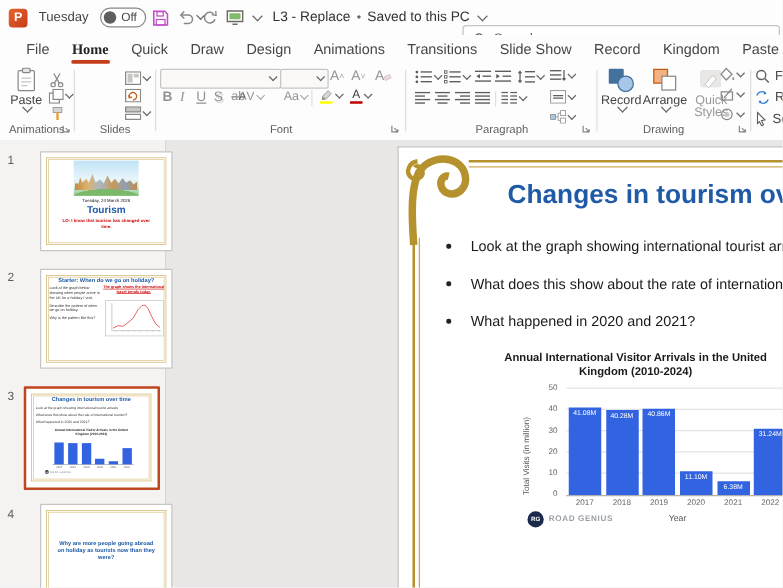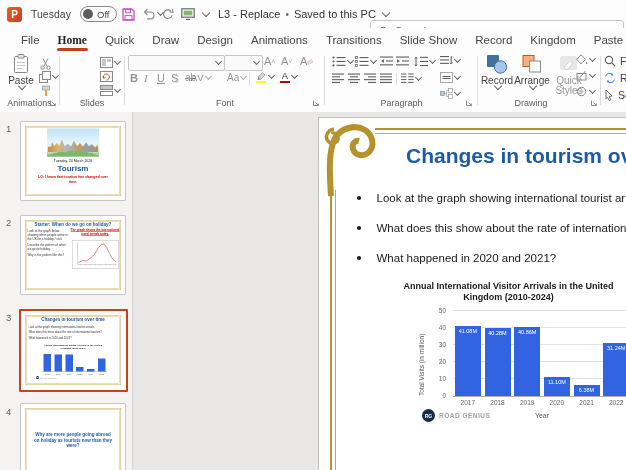--- a/index.html
+++ b/index.html
@@ -51,21 +51,21 @@
   .combo { position:absolute; height:14px; border:1px solid #c8c6c4; border-radius:2px; background:#faf9f8;
     display:flex; align-items:center; justify-content:flex-end; padding-right:3px; }
   .disabled { opacity:.55; }
   .fcol { display:inline-flex; flex-direction:column; align-items:center; line-height:9px; }
   .fbar { width:10px; height:2.5px; margin-top:0.5px; }
   
   #content-bg { position:absolute; left:0; top:112px; width:626px; height:358px; background:#e9e7e6; }
   #thumb-panel { position:absolute; left:0; top:112px; width:132px; height:358px; background:#f4f3f2;
     border-right:1px solid #d8d6d4; }
   .thumb-num { position:absolute; left:6px; font-size:9.5px; color:#605e5c; }
-  .thumb { position:absolute; left:20px; width:104px; height:78px; background:#fff; border:1px solid #c8c6c4;
+  .thumb { position:absolute; left:32px; width:104px; height:78px; background:#fff; border:1px solid #c8c6c4;
     border-radius:1px; overflow:hidden; }
   .thumb.selected { border:2px solid #c0461f; left:19px; width:105px; height:79px; }
   .thumb-inner { width:208px; height:156px; transform:scale(0.5); transform-origin:0 0; position:relative; }
   .gold-frame { position:absolute; inset:8px; border:1px solid #c9a952; pointer-events:none; }
   .gold-frame::after { content:""; position:absolute; inset:2px; border:1px solid #d9bd79; }
   .t-title { position:absolute; left:6px; right:6px; text-align:center; font-weight:bold; }
   .t-bullet { color:#333; }
   
   .landmarks { position:absolute; left:52px; top:13px; width:104px; height:56px; overflow:hidden;
     background:linear-gradient(180deg,#bfe3f5 0%,#e8f5fc 52%,#d5ecdd 72%,#8fc98f 100%); }

